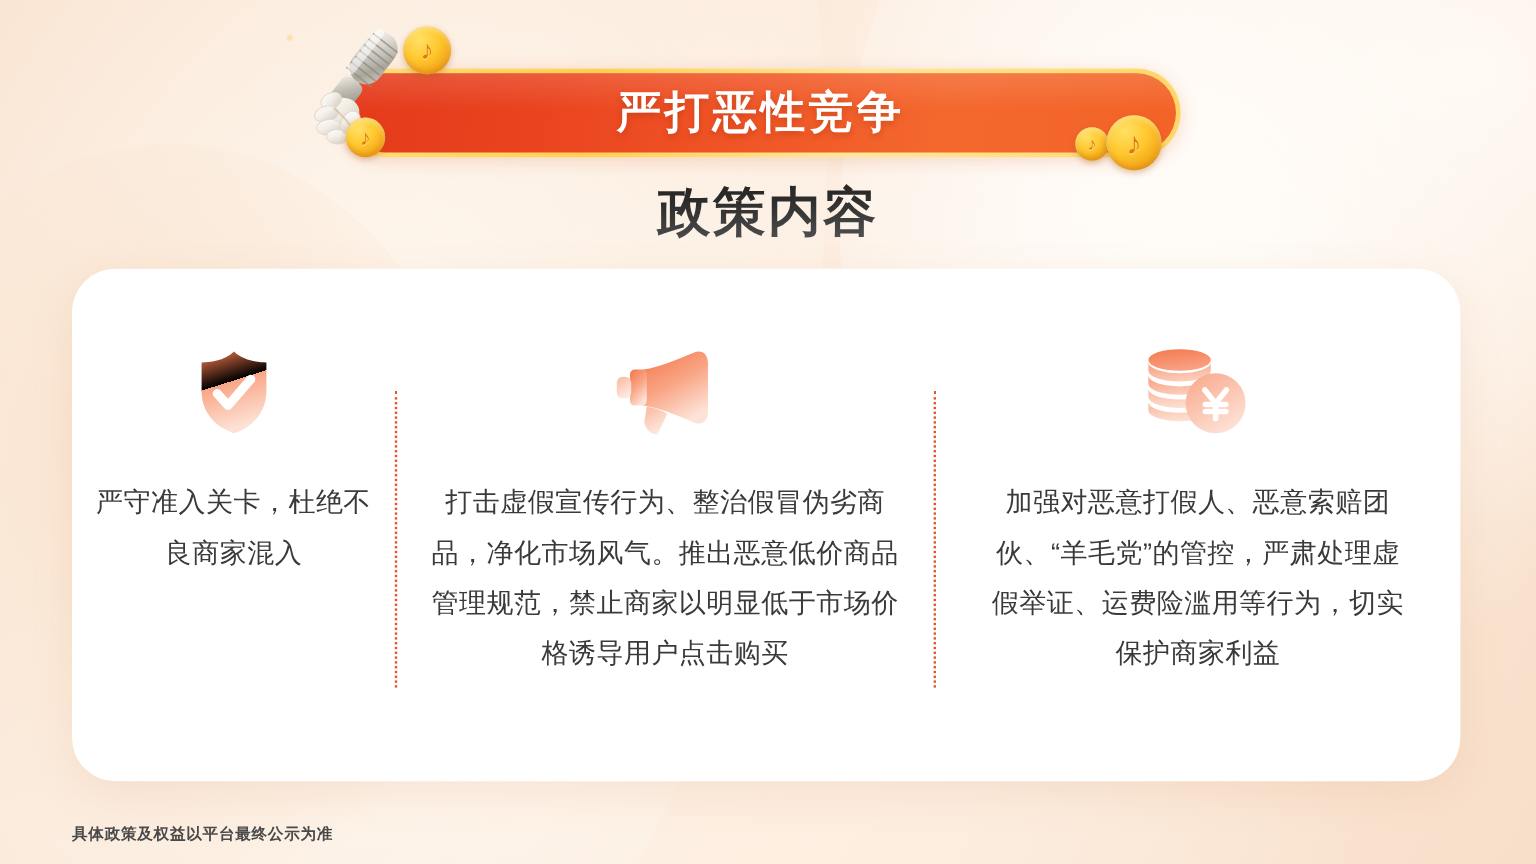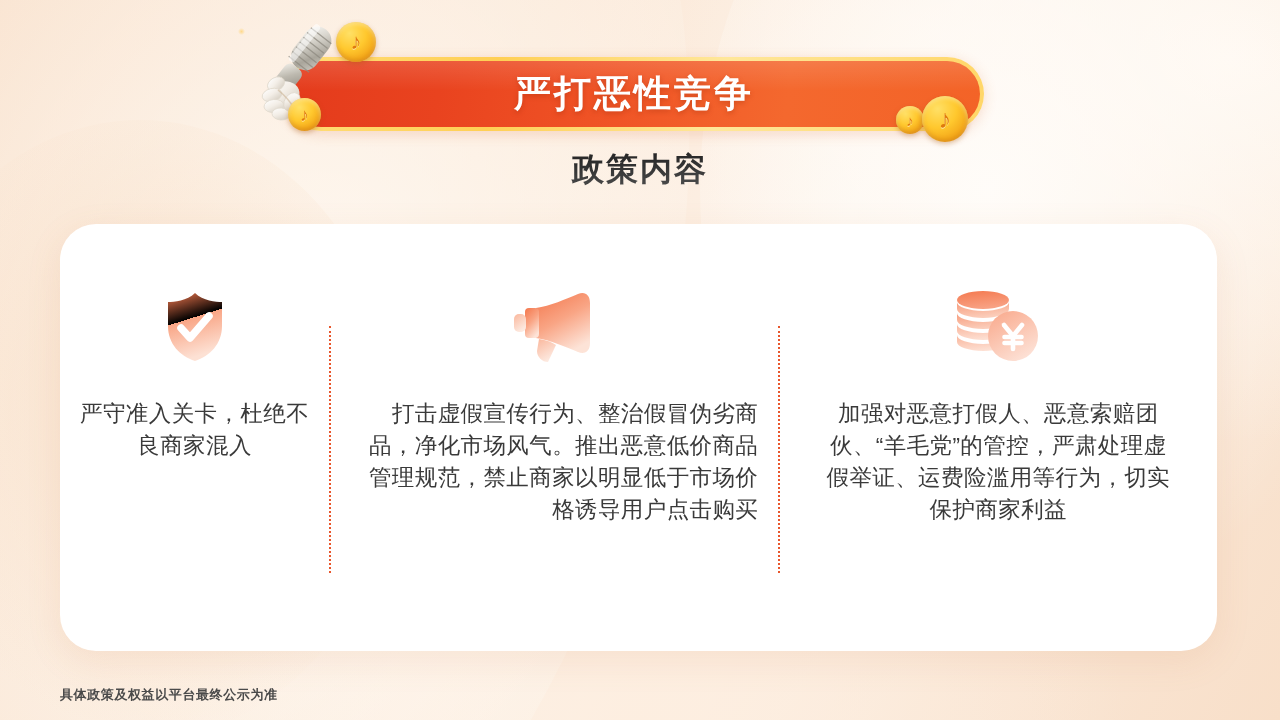--- a/index.html
+++ b/index.html
@@ -123,21 +123,21 @@
   .coin-br-sm { left:896px; top:106px; width:28px; height:28px; }
   .coin-br-sm .note { font-size:15px; }
   .coin-br-lg { left:922px; top:96px;  width:46px; height:46px; }
   .coin-br-lg .note { font-size:26px; }
 
   
   .subtitle {
     position:absolute;
     left:0; right:0; top:148px;
     text-align:center;
-    font-size:32px;
+    font-size:44px;
     font-weight:bold;
     letter-spacing:2px;
     background:linear-gradient(178deg,#1C1C1C 0%, #2B2B2B 38%, #4E4E4E 72%, #6E6C6A 100%);
     -webkit-background-clip:text;
     background-clip:text;
     color:transparent;
     -webkit-text-fill-color:transparent;
   }
 
   
@@ -175,26 +175,26 @@
   }
 
   .icon-box {
     height:74px;
     display:flex; align-items:flex-end; justify-content:center;
   }
 
   .col-text {
     margin-top:34px;
     font-size:22.5px;
-    line-height:32px;
+    line-height:42px;
     color:#3A3A3A;
     letter-spacing:.4px;
   }
   .col-1 .col-text { text-align:center; width:235px; }
-  .col-2 .col-text { text-align:right;   width:408px; margin-left:0; }
+  .col-2 .col-text { text-align:center;   width:408px; margin-left:0; }
   .col-3 .col-text { text-align:center;   width:352px; }
 
   
   .footer-note {
     position:absolute;
     left:60px; top:686px;
     font-size:13px;
     font-weight:bold;
     color:#4A4A4A;
     letter-spacing:.6px;

